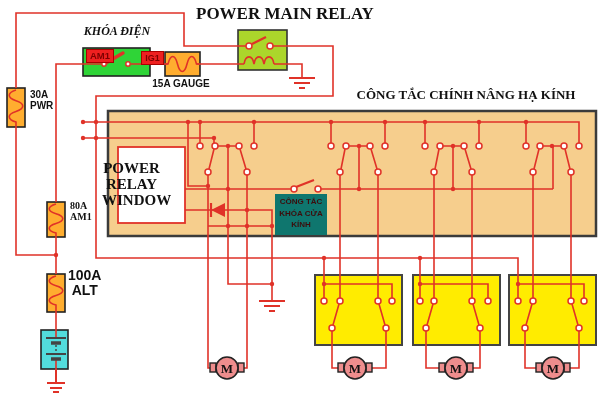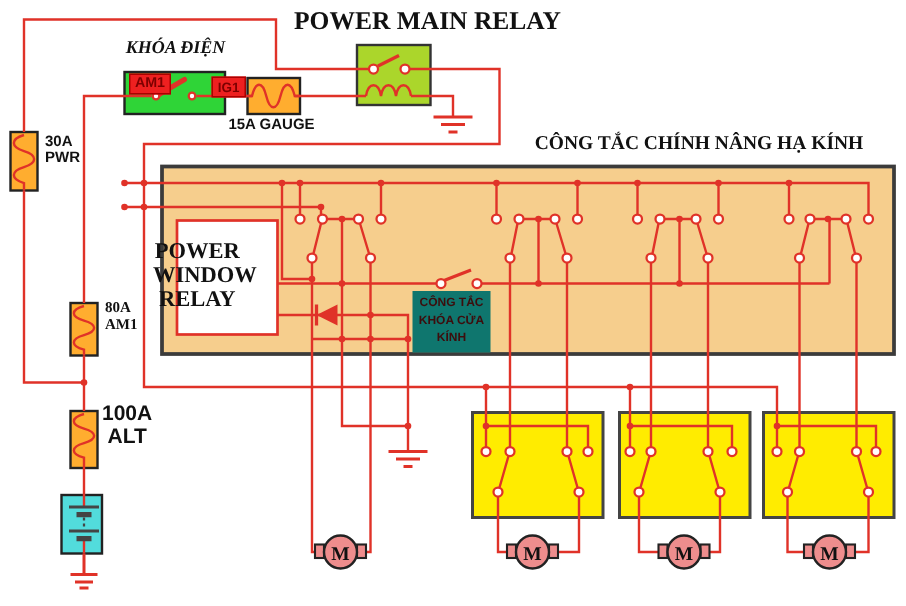--- a/index.html
+++ b/index.html
@@ -236,22 +236,22 @@
     <div>AM1</div>
   </div>
 
   <div class="lbl sans" style="left:68px;top:268px;font-size:14px;text-align:center;">
     <div>100A</div>
     <div>ALT</div>
   </div>
 
   <div class="lbl serif ctr" style="left:102px;top:160px;width:59px;font-size:15px;line-height:16px;">
     <div>POWER</div>
+    <div>RELAY</div>
     <div>WINDOW</div>
-    <div>RELAY</div>
   </div>
 
   <div class="whitebox lbl sans ctr" style="left:275px;top:194px;width:52px;height:39px;font-size:8px;line-height:11.5px;color:var(--lock_text);padding-top:2px;">
     <div>CÔNG TẮC</div>
     <div>KHÓA CỬA</div>
     <div>KÍNH</div>
   </div>
 
 
   <div class="term sans" style="left:86px;top:49px;width:26px;height:12px;font-size:9.5px;line-height:12px;">AM1</div>

